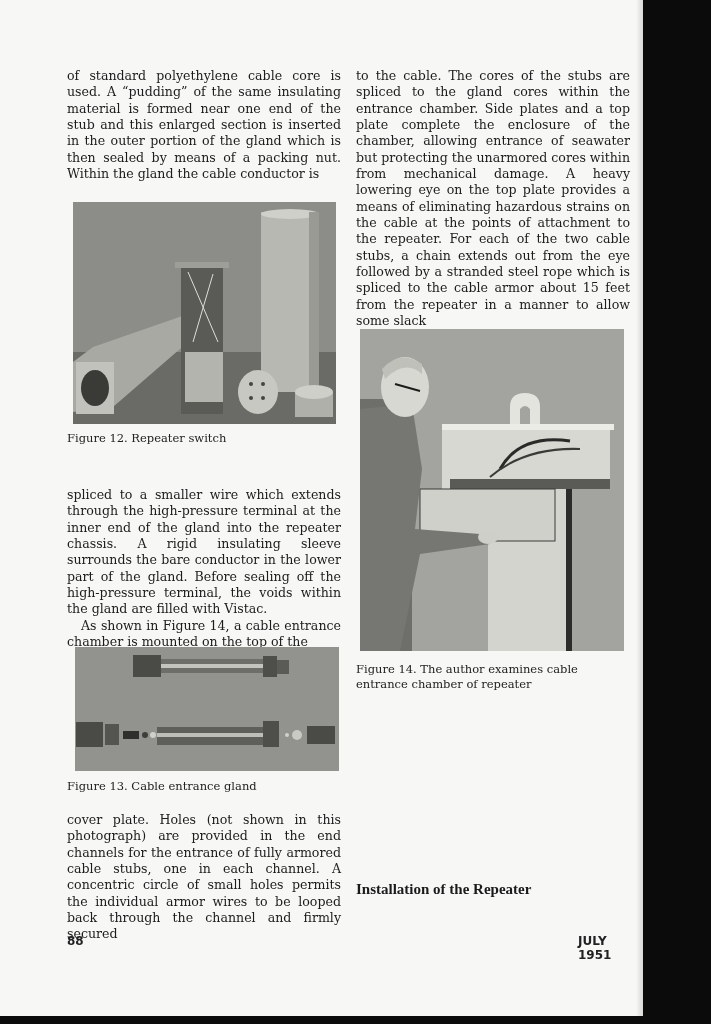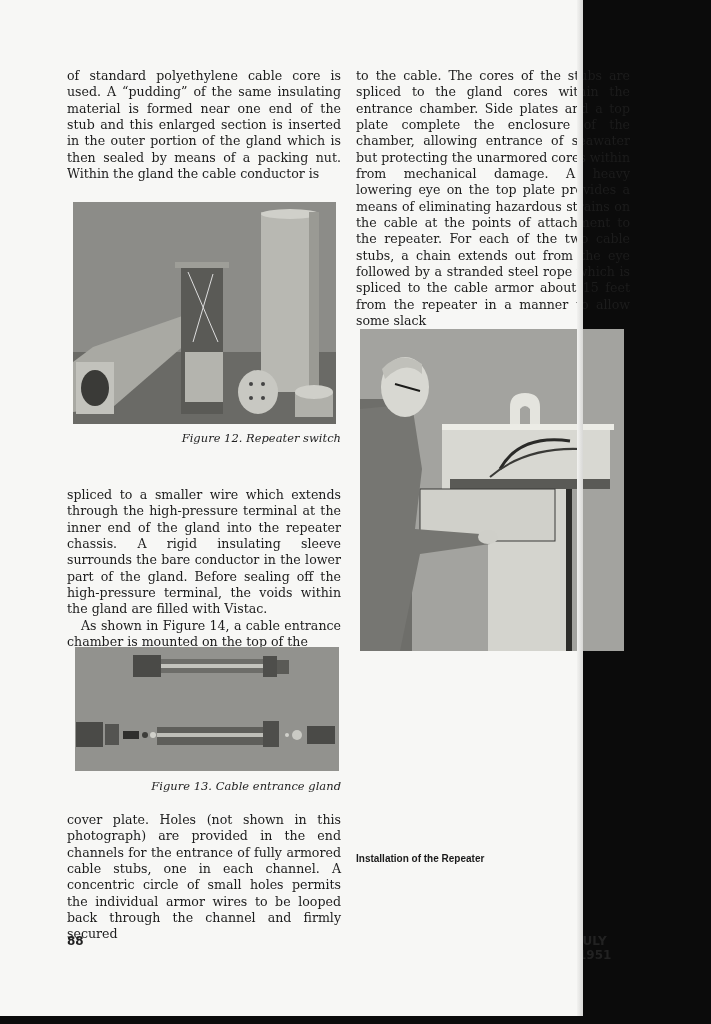--- a/index.html
+++ b/index.html
@@ -1,26 +1,26 @@
 <!DOCTYPE html>
 <html><head>
   <meta charset="utf-8">
   <style>
     html, body { margin:0; padding:0; }
     body { width:711px; height:1024px; background:#0b0b0b; position:relative; overflow:hidden; font-family:"DejaVu Serif", serif; }
-    .page { position:absolute; left:0; top:0; width:583px; height:1016px; background:#f7f7f5; }
+    .page { position:absolute; left:0; top:0; width:643px; height:1016px; background:#f7f7f5; }
     .page::after { content:""; position:absolute; right:0; top:0; width:6px; height:100%; background:linear-gradient(to right, #f2f2f0, #d8d8d6); }
     .col { position:absolute; width:274px; color:#1c1c1c; font-size:12.6px; line-height:16.35px; text-align:justify; }
     .col p { margin:0; }
     .indent { text-indent:14px; }
     .col-left { left:67px; }
     .col-right { left:356px; }
     .fig { position:absolute; background:#8a8a86; overflow:hidden; }
-    .caption { position:absolute; font-style:italic; font-size:11.5px; color:#222; text-align:right; line-height:15px; }
-    .heading { position:absolute; left:356px; top:853px; font-family:Liberation Sans, sans-serif; font-weight:bold; font-size:10px; color:#1a1a1a; }
+    .caption { position:absolute; font-size:11.5px; color:#222; text-align:left; line-height:15px; }
+    .heading { position:absolute; left:356px; top:881px; font-family:Liberation Serif, serif; font-weight:bold; font-size:15px; color:#1a1a1a; }
     .footer { position:absolute; top:934px; font-family:"DejaVu Sans", sans-serif; font-weight:bold; font-size:12px; color:#222; }
     svg { display:block; }
   </style>
 </head>
 <body>
 
 <div class="page">
 
   <div class="col col-left" style="top:68px;">
     <p>of standard polyethylene cable core is used. A “pudding” of the same insulating material is formed near one end of the stub and this enlarged section is inserted in the outer portion of the gland which is then sealed by means of a packing nut. Within the gland the cable conductor is</p>
@@ -111,20 +111,21 @@
       <rect x="60" y="160" width="135" height="52" fill="#d0d0ca" stroke="#3a3a38" stroke-width="1"></rect>
 
       <rect x="0" y="70" width="52" height="252" fill="#6e6e6a"></rect>
       <path d="M0,80 L52,75 L62,140 L55,200 L120,205 L130,215 L60,225 L40,322 L0,322 Z" fill="#767672"></path>
       <ellipse cx="45" cy="58" rx="24" ry="30" fill="#d8d8d2"></ellipse>
       <path d="M22,40 Q40,20 62,35 L62,45 Q45,30 25,50 Z" fill="#c0c0ba"></path>
       <line x1="35" y1="55" x2="60" y2="62" stroke="#1c1c1a" stroke-width="2"></line>
       <ellipse cx="128" cy="208" rx="10" ry="7" fill="#cfcfc9"></ellipse>
     </svg>
   </div>
+  <div class="caption" style="left:356px; top:662px; width:274px;">Figure 14. The author examines cable entrance chamber of repeater</div>
 
   <div class="col col-right" style="top:709px;">
   </div>
 
   <div class="heading">Installation of the Repeater</div>
 
 
   <div class="footer" style="left:67px;">88</div>
   <div class="footer" style="left:578px;">JULY 1951</div>
 </div>

